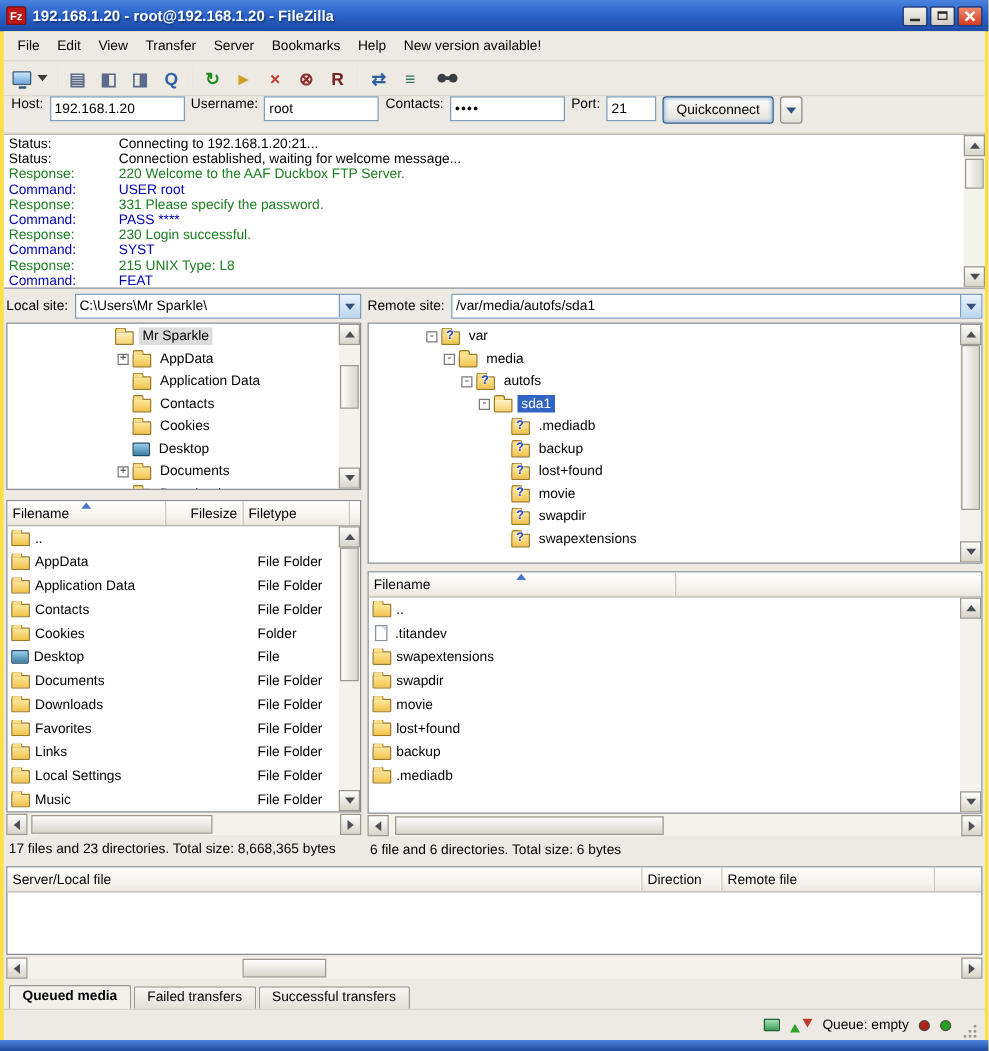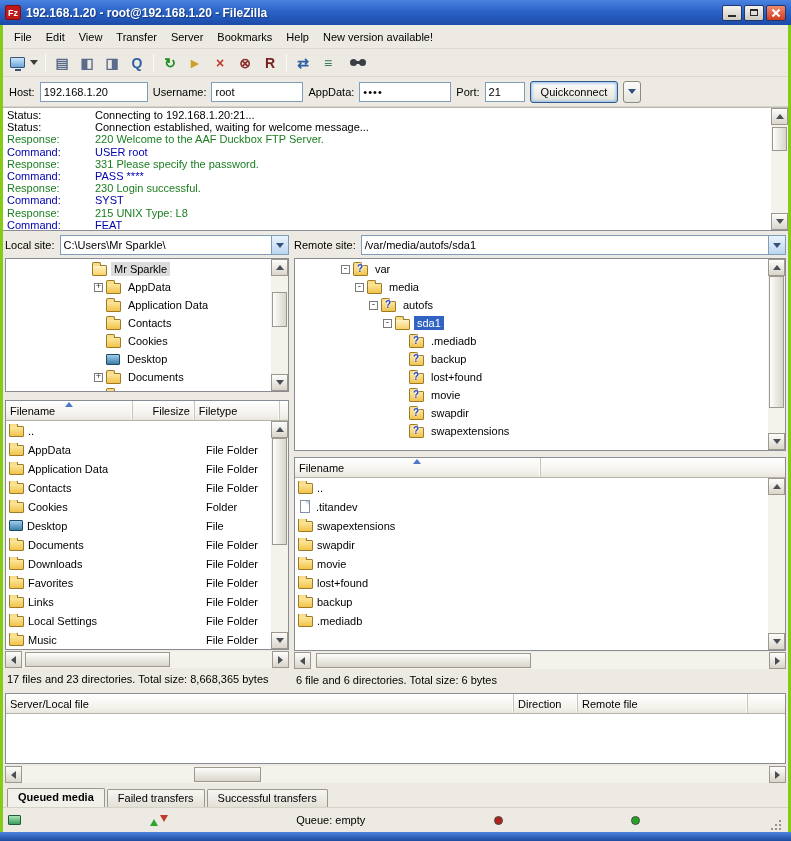--- a/index.html
+++ b/index.html
@@ -1,19 +1,19 @@
 <!DOCTYPE html>
 <html><head>
 <meta charset="utf-8">
 <style>
   * { box-sizing: border-box; margin: 0; padding: 0; }
   html,body { width: 791px; height: 841px; }
   body { font-family: "Liberation Sans", sans-serif; font-size: 11px; color: #000; }
 
-  .window { width: 791px; height: 841px; display: flex; flex-direction: column; background: #84cc16; overflow: hidden; }
+  .window { width: 791px; height: 841px; display: flex; flex-direction: column; background: #fde047; overflow: hidden; }
 
   
   .titlebar { height: 25px; flex: none; display: flex; align-items: center; gap: 5px; padding: 0 5px;
     background: linear-gradient(180deg, #4A82E0 0%, #2B63C8 45%, #1C4BA8 100%); color: #fff; }
   .fz-logo { width: 16px; height: 15px; flex: none; background: #BF1818; border: 1px solid #7E0E0E; border-radius: 2px;
     color: #fff; font-weight: bold; font-size: 9px; display: grid; place-items: center; }
   .title-text { flex: 1; font-size: 12px; font-weight: bold; text-shadow: 1px 1px 1px #143A80; white-space: nowrap; overflow: hidden; }
   .winbtns { display: flex; gap: 2px; }
   .wbtn { width: 20px; height: 16px; border: 1px solid #20386B; border-radius: 2px; position: relative;
     background: linear-gradient(#F4F3EF, #CFCBC1); display: grid; place-items: center; cursor: default; }
@@ -43,21 +43,21 @@
   .tbsep { width: 1px; height: 18px; background: #B9B6AC; border-right: 1px solid #FBFAF6; margin: 0 3px; }
   .ic-monitor { width: 15px; height: 11px; border: 1px solid #34567E; border-radius: 1px;
     background: linear-gradient(#CBE6FA, #6FA6D8); position: relative; }
   .ic-monitor::after { content: ""; position: absolute; left: 4px; bottom: -4px; width: 6px; height: 2px; background: #34567E; }
   .drop-arrow { width: 0; height: 0; border-left: 4px solid transparent; border-right: 4px solid transparent;
     border-top: 5px solid #3B3B3B; margin-left: 3px; }
   .ic-binoc { width: 7px; height: 7px; border-radius: 50%; background: #3A3F46; box-shadow: 9px 0 0 #3A3F46; position: relative; }
   .ic-binoc::after { content: ""; position: absolute; left: 6px; top: 2px; width: 4px; height: 3px; background: #3A3F46; }
 
   
-  .quickbar { height: 30px; flex: none; display: flex; align-items: center; gap: 5px; padding: 0 6px;
+  .quickbar { height: 30px; flex: none; display: flex; align-items: flex-start; gap: 5px; padding: 0 6px;
     border-bottom: 1px solid #D5D2C8; white-space: nowrap; }
   .qinput { height: 20px; border: 1px solid #7F9DB9; padding: 0 3px; font: 11px "Liberation Sans", sans-serif; background: #fff; }
   .qi-host { width: 108px; } .qi-user { width: 92px; } .qi-pass { width: 92px; letter-spacing: 1px; } .qi-port { width: 40px; }
   .qc-btn { height: 22px; padding: 0 10px; border: 1px solid #2F5A88; border-radius: 3px;
     background: linear-gradient(#FDFDFC, #E4E2DA); box-shadow: inset 0 0 3px 1px #8DB8E8; font: 11px "Liberation Sans", sans-serif; }
   .qc-drop { width: 18px; height: 22px; border: 1px solid #8E8A80; border-radius: 3px; background: linear-gradient(#FDFDFC, #E4E2DA);
     display: grid; place-items: center; }
   .tri-down { width: 0; height: 0; border-left: 4px solid transparent; border-right: 4px solid transparent; border-top: 5px solid #33517A; }
 
   
@@ -158,21 +158,21 @@
   .queue-body { flex: 1; }
   .queue-wrap .scrollbar.h { margin-top: 2px; }
 
   
   .tabs-row { height: 24px; flex: none; display: flex; align-items: flex-end; gap: 2px; padding: 3px 0 0 4px; }
   .qtab { padding: 2px 10px 3px; border: 1px solid #9A978E; border-bottom: none; border-radius: 2px 2px 0 0;
     background: linear-gradient(#F7F6F2, #E3E0D7); white-space: nowrap; }
   .qtab.active { font-weight: bold; background: #F1F0EB; padding-bottom: 4px; }
 
   
-  .statusbar { height: 25px; flex: none; display: flex; align-items: center; justify-content: space-between; gap: 8px;
+  .statusbar { height: 25px; flex: none; display: flex; align-items: center; justify-content: flex-end; gap: 8px;
     padding: 0 5px; border-top: 1px solid #D5D2C8; }
   .sb-ico-server { width: 13px; height: 10px; border: 1px solid #1E5E34; background: linear-gradient(#A8E3B6, #3E9E5C); border-radius: 1px; }
   .sb-ico-arrows { display: flex; gap: 2px; align-items: center; }
   .arr-up-g { width: 0; height: 0; border: 4px solid transparent; border-bottom: 7px solid #2EA32E; }
   .arr-down-r { width: 0; height: 0; border: 4px solid transparent; border-top: 7px solid #C0392B; }
   .led { width: 9px; height: 9px; border-radius: 50%; border: 1px solid #4A4A4A; }
   .grip { width: 14px; height: 14px; position: relative; align-self: flex-end; }
   .grip::before { content: ""; position: absolute; right: 2px; bottom: 2px; width: 2px; height: 2px; background: #98948A;
     box-shadow: -4px 0 #98948A, 0 -4px #98948A, -8px 0 #98948A, -4px -4px #98948A, 0 -8px #98948A; }
 </style>
@@ -254,21 +254,21 @@
         <button class="tbtn">
           <span class="ic-binoc"></span>
         </button>
       </div>
 
     <div class="quickbar">
       <label>Host:</label>
       <input class="qinput qi-host" value="192.168.1.20" style="">
       <label>Username:</label>
       <input class="qinput qi-user" value="root" style="">
-      <label>AppData:</label>
+      <label>Contacts:</label>
       <input class="qinput qi-pass" value="••••" style="">
       <label>Port:</label>
       <input class="qinput qi-port" value="21" style="">
       <button class="qc-btn">Quickconnect</button>
       <button class="qc-drop">
           <span class="tri-down"></span>
         </button>
     </div>
 
     <div class="log">

